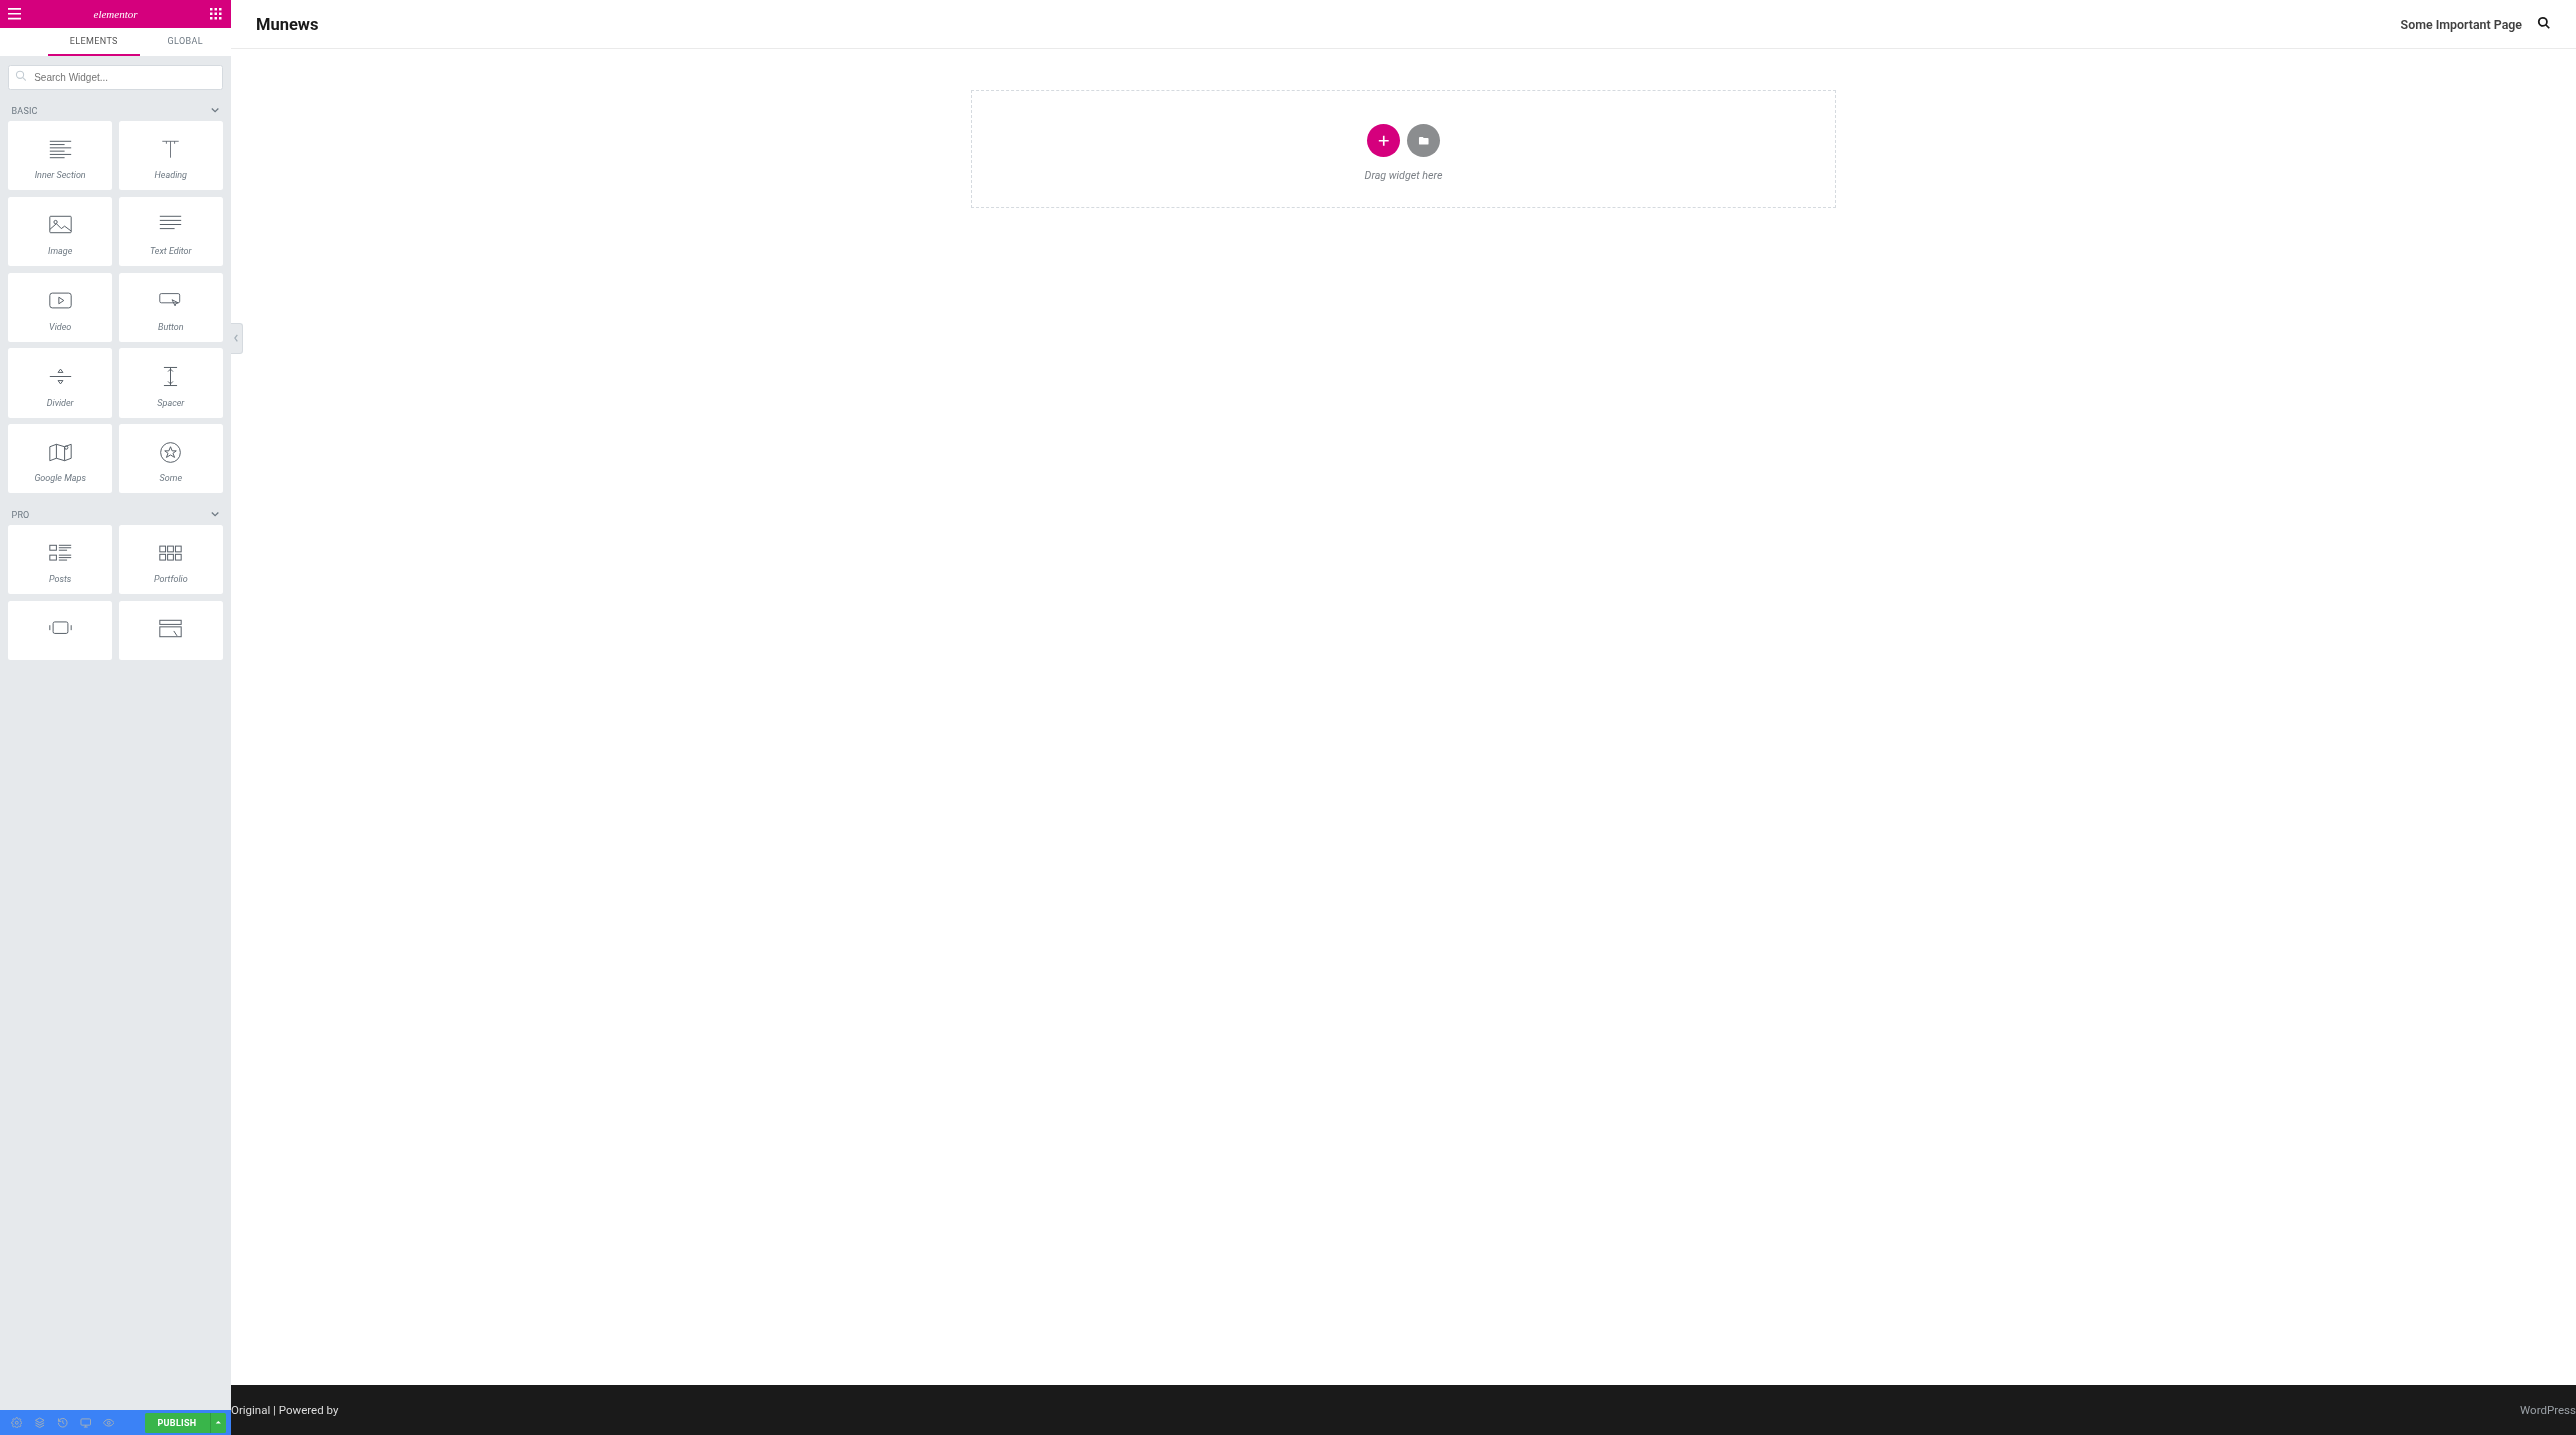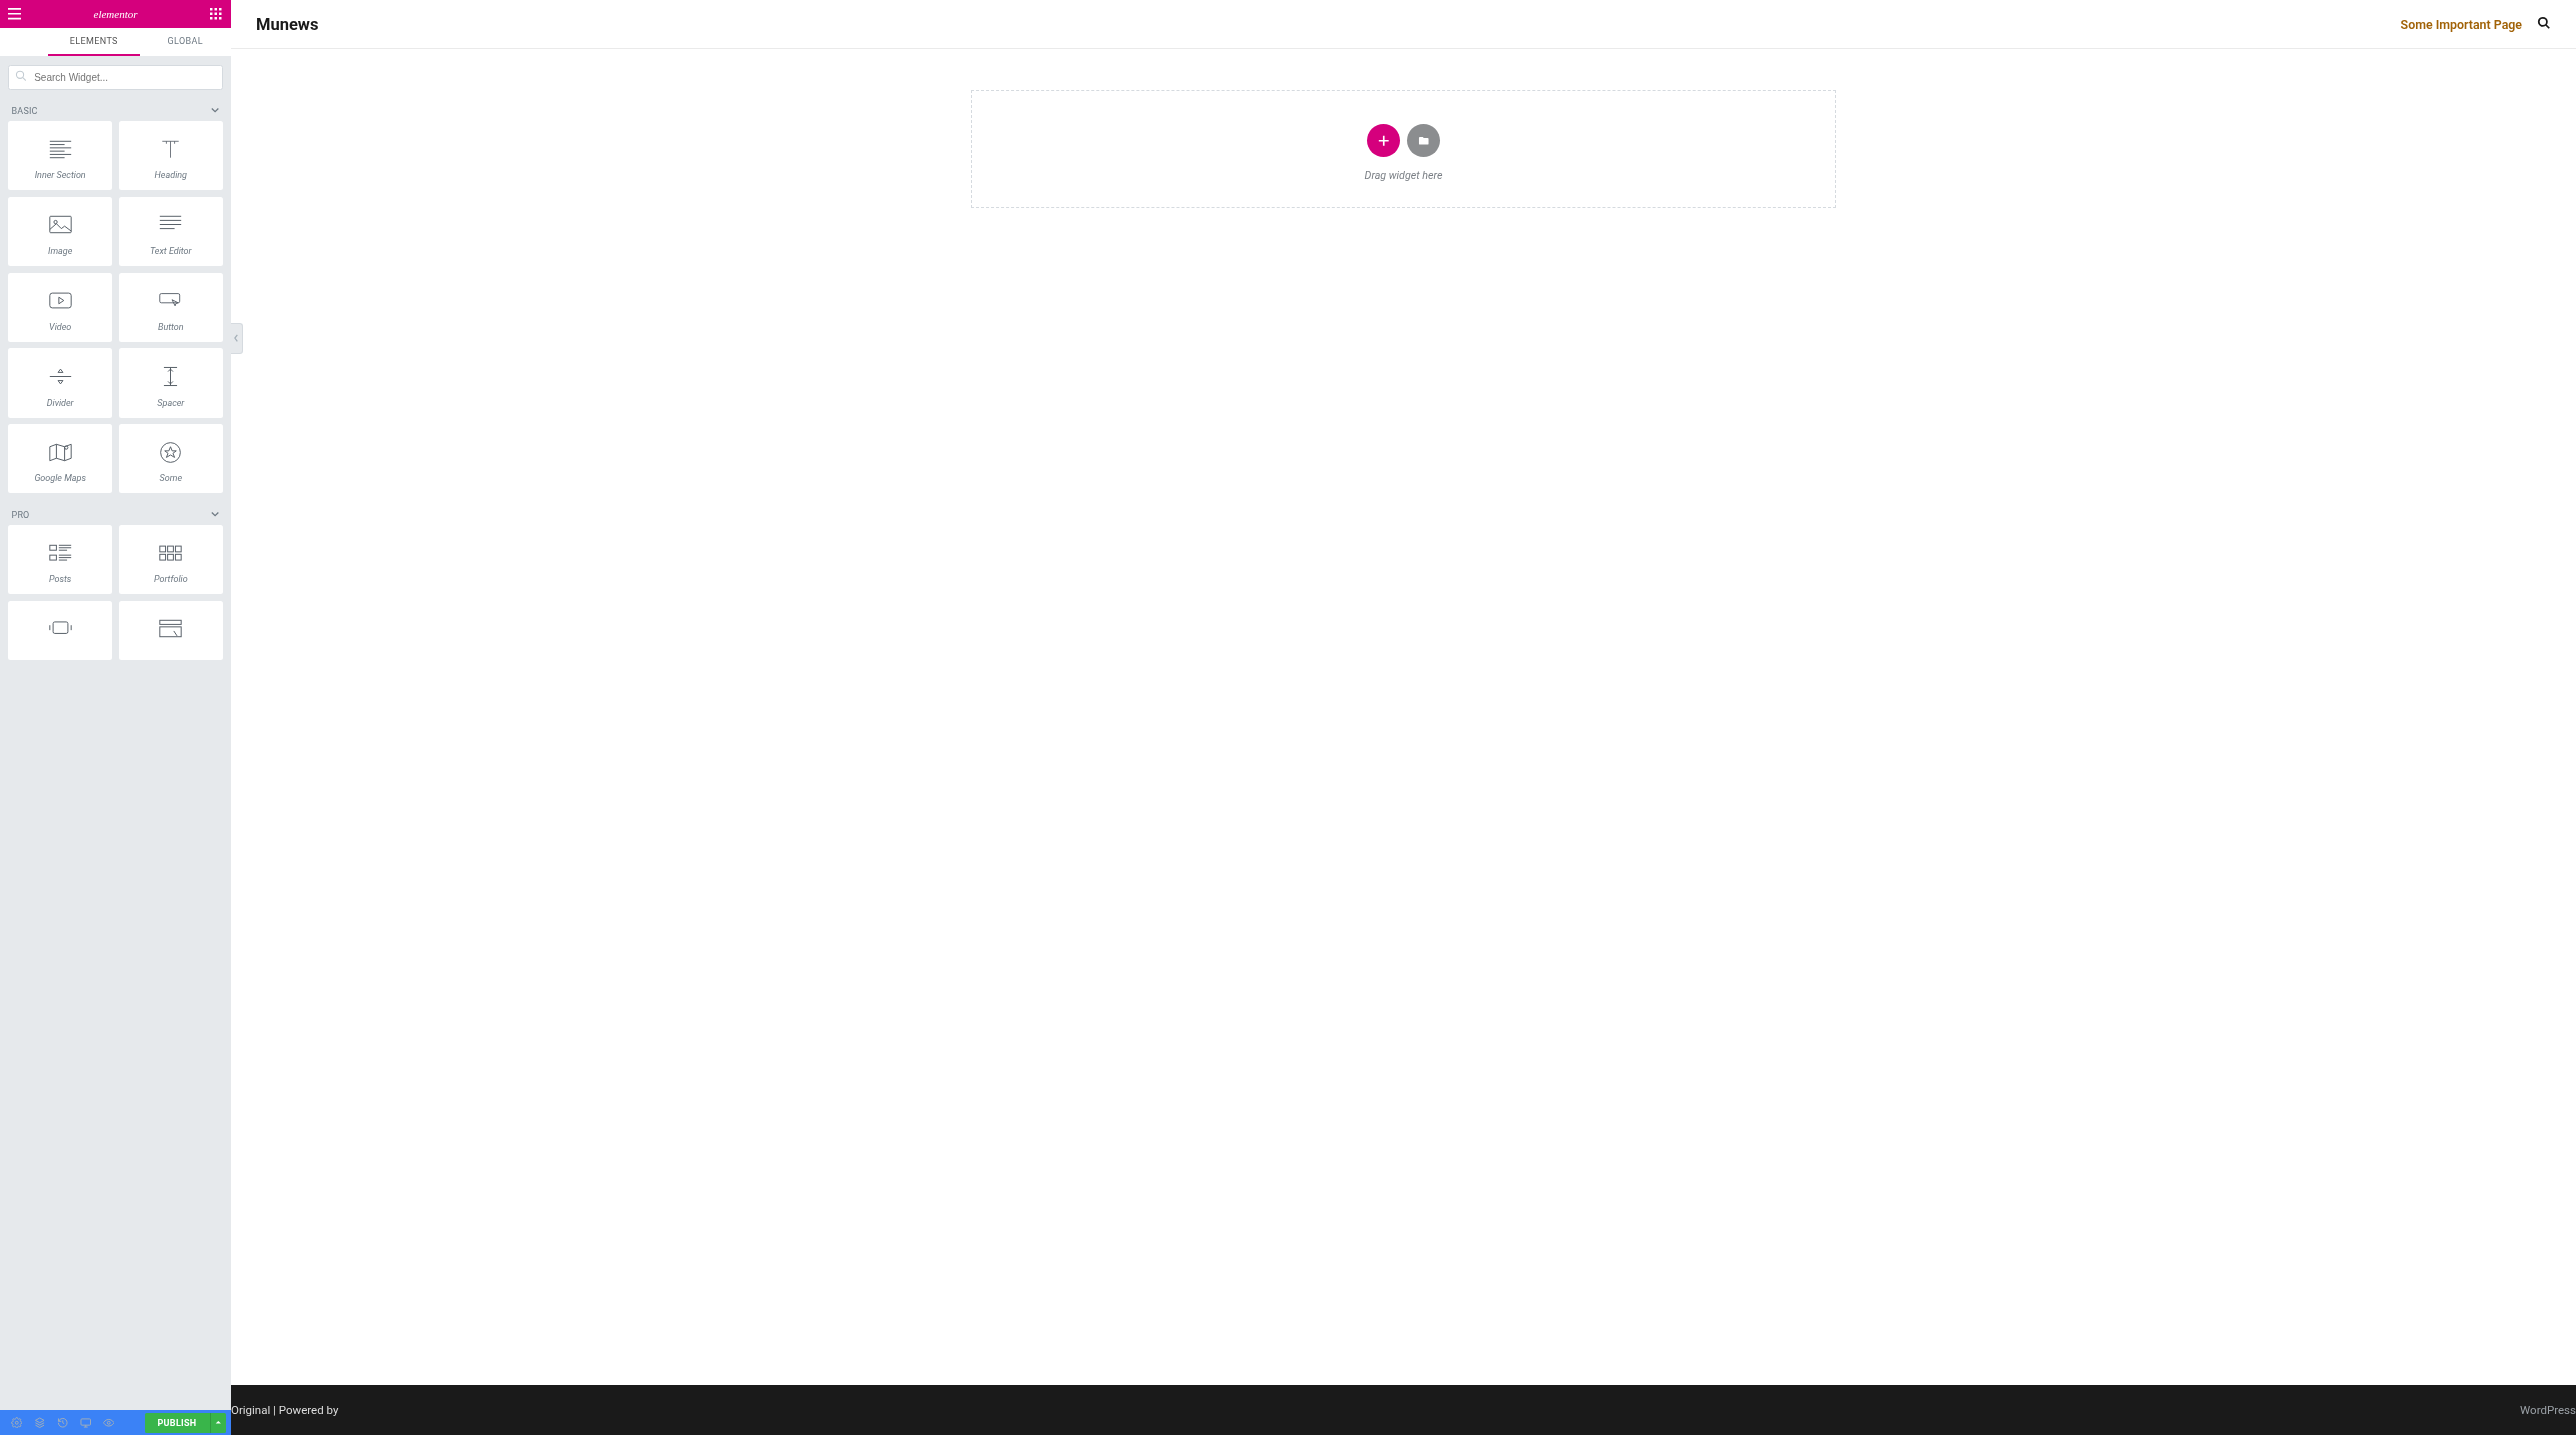--- a/index.html
+++ b/index.html
@@ -33,21 +33,21 @@
 .sidebar-footer .publish-dd { background: #39b54a; color: #fff; width: 16.5px; height: 20px; display: flex; align-items: center; justify-content: center; border-left: 0.8px solid rgba(0,0,0,.15); cursor: pointer; border-radius: 0 1.6px 1.6px 0; }
 
 
 .collapse-handle { position: absolute; left: 231px; top: 323px; width: 11.5px; height: 31px; background: #e6e9ec; border: 0.8px solid #d5dadf; border-left: 0; border-radius: 0 3.3px 3.3px 0; display: flex; align-items: center; justify-content: center; color: #a4afb7; font-size: 8.2px; cursor: pointer; z-index: 5; }
 
 
 .canvas { position: absolute; left: 231px; right: 0; top: 0; bottom: 0; background: #fff; }
 .topbar { height: 49px; border-bottom: 0.8px solid #eaeaea; display: flex; align-items: center; padding: 0 25px; }
 .topbar .brand { font-size: 16.5px; font-weight: 700; color: #1a1a1a; }
 .topbar .right { margin-left: auto; display: flex; align-items: center; gap: 15px; }
-.topbar .page-link { font-size: 12.4px; font-weight: 600; color: #a16207; cursor: pointer; }
+.topbar .page-link { font-size: 12.4px; font-weight: 600; color: #404040; cursor: pointer; }
 .topbar .search-btn { color: #1a1a1a; cursor: pointer; }
 .drop-area { margin: 41px auto 0; width: 865px; border: 1.6px dashed #d5dadf; padding: 33px 0 25px 0; text-align: center; }
 .drop-actions { display: flex; justify-content: center; gap: 6.6px; margin-bottom: 11.5px; }
 .circle-btn { width: 33px; height: 33px; border-radius: 50%; display: flex; align-items: center; justify-content: center; cursor: pointer; color: #fff; }
 .circle-btn.pink { background: #d5007d; }
 .circle-btn.grey { background: #8b8d8f; }
 .drop-text { font-size: 10.7px; color: #7a7f85; font-style: italic; }
 .canvas-footer { position: absolute; left: 0; right: 0; bottom: 0; height: 50px; background: #1a1a1a; color: #ddd; display: flex; align-items: center; justify-content: space-between; font-size: 11.5px; }
 .canvas-footer a { color: #9aa0a6; text-decoration: none; }
 </style>

